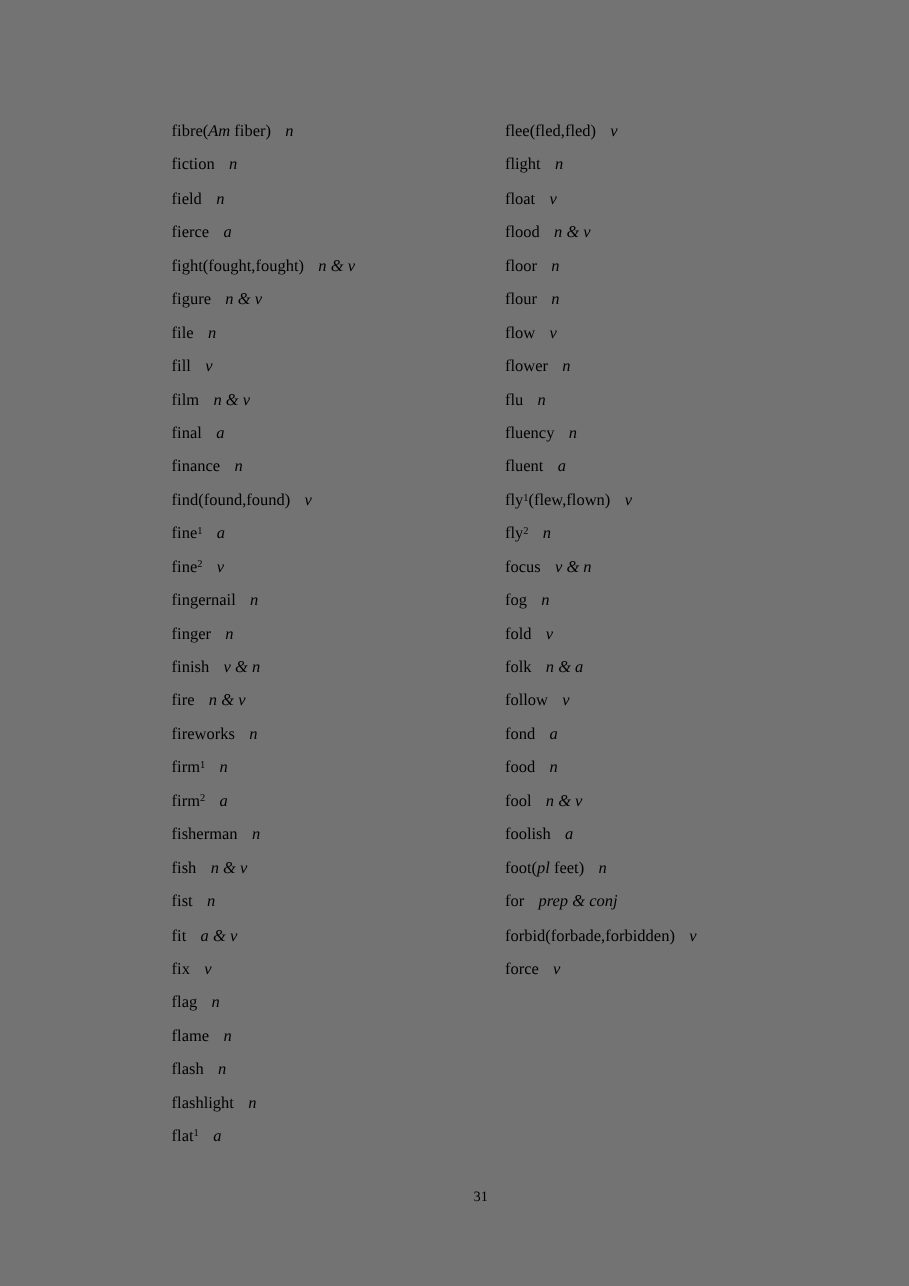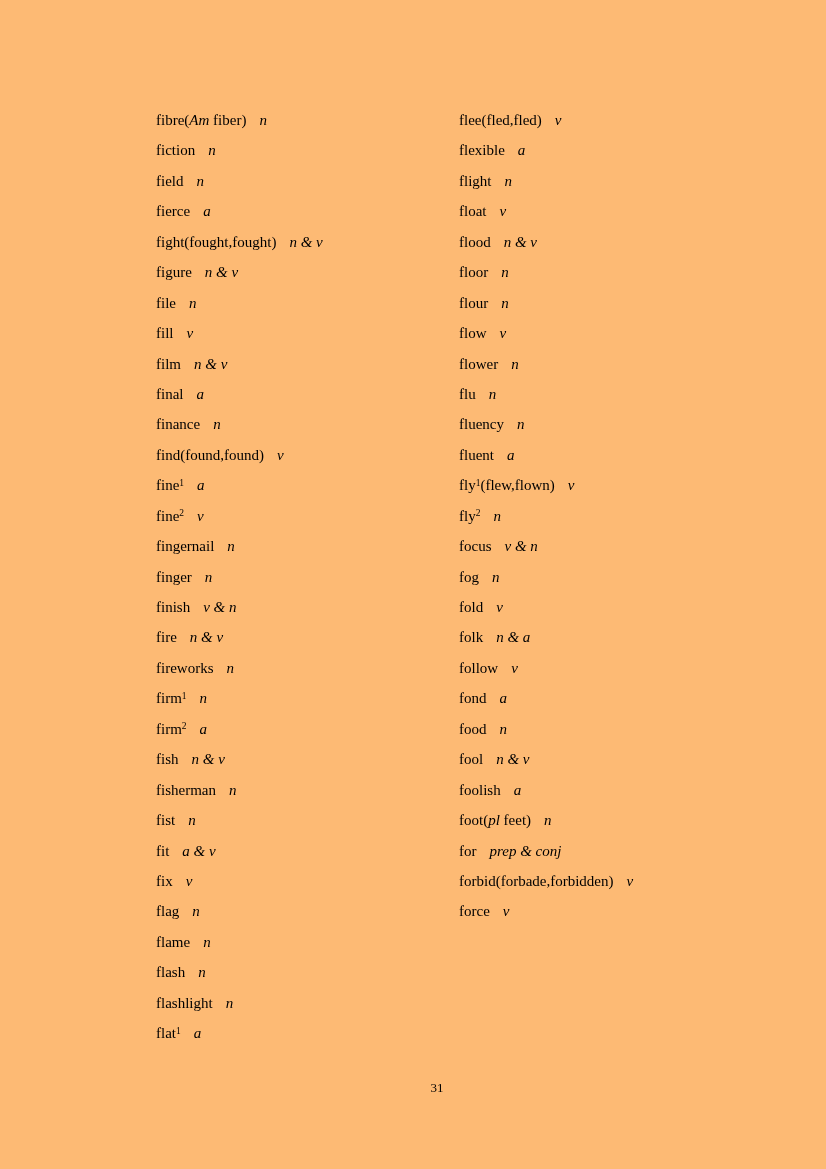--- a/index.html
+++ b/index.html
@@ -4,21 +4,21 @@
 <style>
   html, body {
     margin: 0;
     padding: 0;
     background: #ffffff;
   }
   .page {
     position: relative;
     width: 826px;
     height: 1169px;
-    background: #fdba74;
+    background: #737373;
     color: #000000;
     font-family: "Liberation Serif", "DejaVu Serif", serif;
     overflow: hidden;
   }
   .column {
     position: absolute;
     top: 105px;
   }
   .col-left  { left: 156px; }
   .col-right { left: 459px; }
@@ -72,34 +72,33 @@
       <div class="entry"><span class="word"><span>find(found,found)</span></span><span class="pos">v</span></div>
       <div class="entry"><span class="word"><span>fine</span><sup>1</sup></span><span class="pos">a</span></div>
       <div class="entry"><span class="word"><span>fine</span><sup>2</sup></span><span class="pos">v</span></div>
       <div class="entry"><span class="word"><span>fingernail</span></span><span class="pos">n</span></div>
       <div class="entry"><span class="word"><span>finger</span></span><span class="pos">n</span></div>
       <div class="entry"><span class="word"><span>finish</span></span><span class="pos">v &amp; n</span></div>
       <div class="entry"><span class="word"><span>fire</span></span><span class="pos">n &amp; v</span></div>
       <div class="entry"><span class="word"><span>fireworks</span></span><span class="pos">n</span></div>
       <div class="entry"><span class="word"><span>firm</span><sup>1</sup></span><span class="pos">n</span></div>
       <div class="entry"><span class="word"><span>firm</span><sup>2</sup></span><span class="pos">a</span></div>
+      <div class="entry"><span class="word"><span>fisherman</span></span><span class="pos">n</span></div>
       <div class="entry"><span class="word"><span>fish</span></span><span class="pos">n &amp; v</span></div>
-      <div class="entry"><span class="word"><span>fisherman</span></span><span class="pos">n</span></div>
       <div class="entry"><span class="word"><span>fist</span></span><span class="pos">n</span></div>
       <div class="entry"><span class="word"><span>fit</span></span><span class="pos">a &amp; v</span></div>
       <div class="entry"><span class="word"><span>fix</span></span><span class="pos">v</span></div>
       <div class="entry"><span class="word"><span>flag</span></span><span class="pos">n</span></div>
       <div class="entry"><span class="word"><span>flame</span></span><span class="pos">n</span></div>
       <div class="entry"><span class="word"><span>flash</span></span><span class="pos">n</span></div>
       <div class="entry"><span class="word"><span>flashlight</span></span><span class="pos">n</span></div>
       <div class="entry"><span class="word"><span>flat</span><sup>1</sup></span><span class="pos">a</span></div>
     </div>
   <div class="column col-right">
       <div class="entry"><span class="word"><span>flee(fled,fled)</span></span><span class="pos">v</span></div>
-      <div class="entry"><span class="word"><span>flexible</span></span><span class="pos">a</span></div>
       <div class="entry"><span class="word"><span>flight</span></span><span class="pos">n</span></div>
       <div class="entry"><span class="word"><span>float</span></span><span class="pos">v</span></div>
       <div class="entry"><span class="word"><span>flood</span></span><span class="pos">n &amp; v</span></div>
       <div class="entry"><span class="word"><span>floor</span></span><span class="pos">n</span></div>
       <div class="entry"><span class="word"><span>flour</span></span><span class="pos">n</span></div>
       <div class="entry"><span class="word"><span>flow</span></span><span class="pos">v</span></div>
       <div class="entry"><span class="word"><span>flower</span></span><span class="pos">n</span></div>
       <div class="entry"><span class="word"><span>flu</span></span><span class="pos">n</span></div>
       <div class="entry"><span class="word"><span>fluency</span></span><span class="pos">n</span></div>
       <div class="entry"><span class="word"><span>fluent</span></span><span class="pos">a</span></div>

